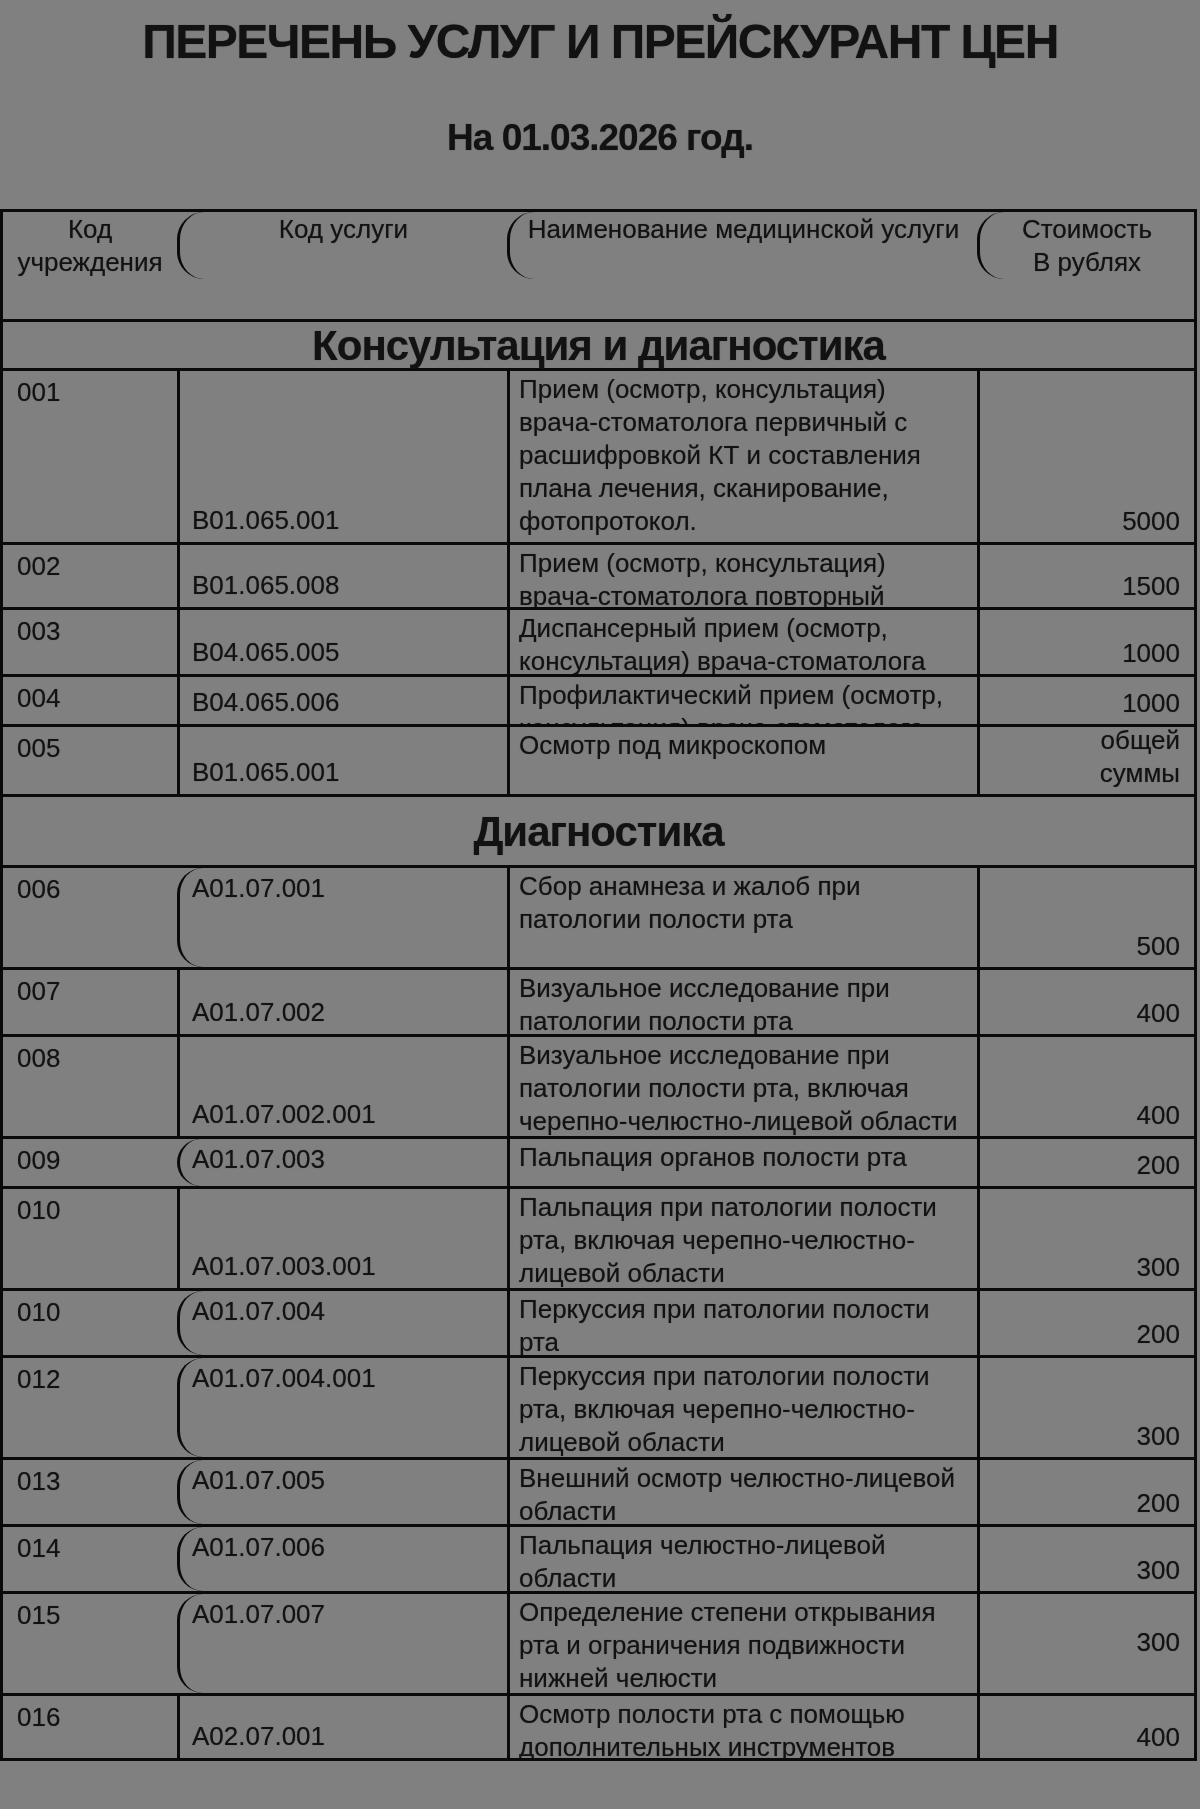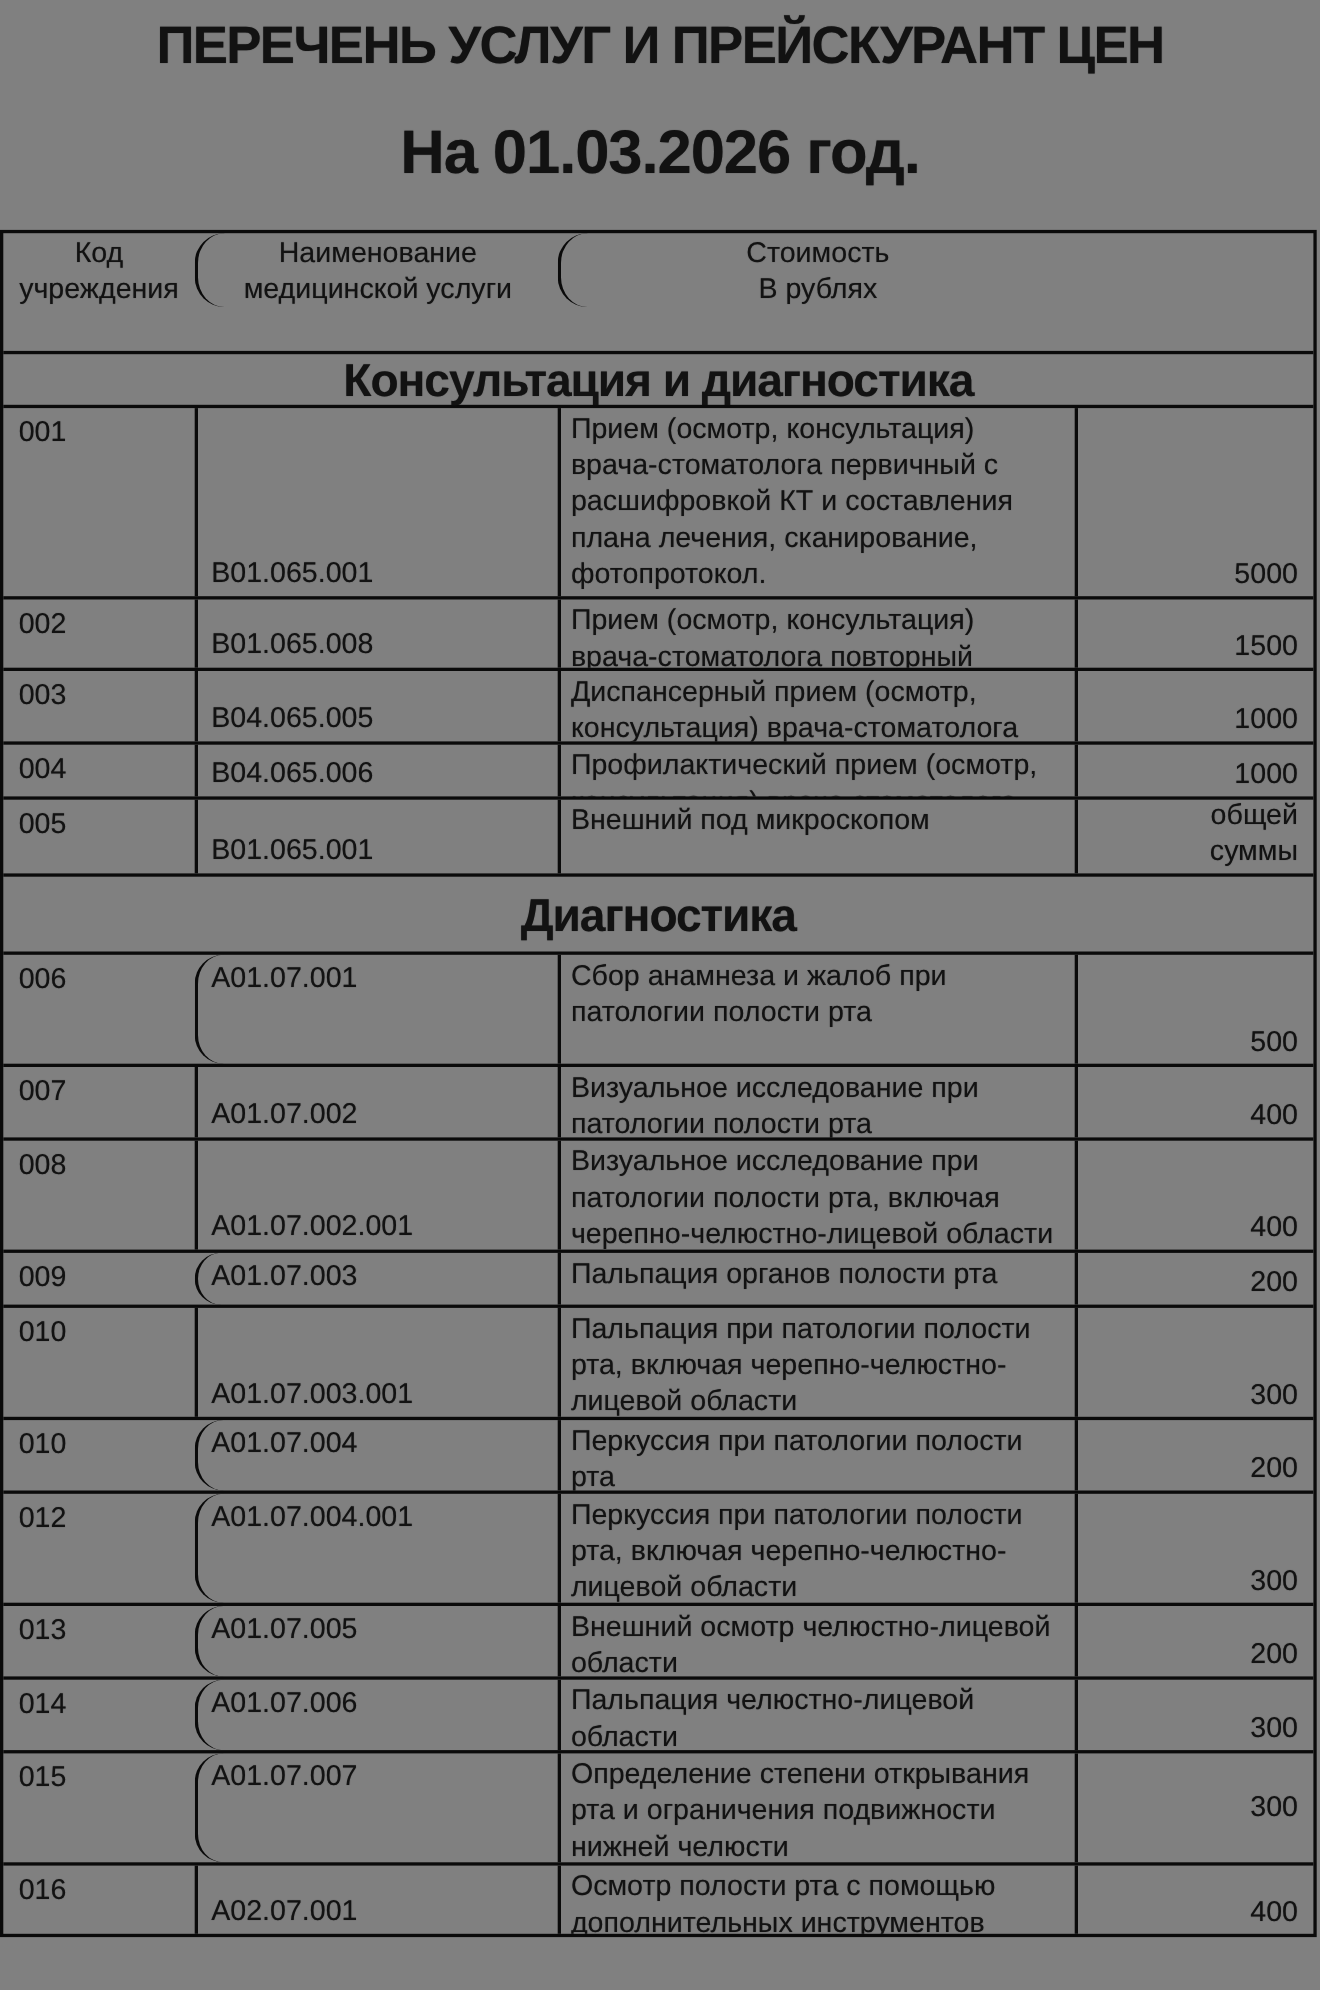--- a/index.html
+++ b/index.html
@@ -27,21 +27,21 @@
   }
   .doc-title {
     margin: 0;
     font-size: 48px;
     line-height: 52px;
     font-weight: bold;
     letter-spacing: -1.5px;
   }
   .doc-subtitle {
     margin: 46px 0 0 0;
-    font-size: 56px;
+    font-size: 37px;
     line-height: 48px;
     font-weight: bold;
     letter-spacing: -1px;
   }
   .price-table {
     margin-top: 47px;
     width: 1197px;
     box-sizing: border-box;
     border: 3px solid var(--line);
     font-size: 26px;
@@ -113,20 +113,21 @@
   <header class="titles">
     <h1 class="doc-title">ПЕРЕЧЕНЬ УСЛУГ И ПРЕЙСКУРАНТ ЦЕН</h1>
     <h2 class="doc-subtitle">На 01.03.2026 год.</h2>
   </header>
 
   <div class="price-table">
 
     <div class="row header-row h67">
       <div class="cell c1">Код
 учреждения</div>
+      <div class="cell c2">Код услуги</div>
       <div class="cell c3">Наименование медицинской услуги</div>
       <div class="cell c4">Стоимость
 В рублях</div>
     </div>
 
     <div class="section-row h57">Консультация и диагностика</div>
 
     <div class="row h174 code-bottom">
       <div class="cell c1">001</div>
       <div class="cell c2">В01.065.001</div>
@@ -158,21 +159,21 @@
       <div class="cell c1">004</div>
       <div class="cell c2">В04.065.006</div>
       <div class="cell c3">Профилактический прием (осмотр,
 консультация) врача стоматолога</div>
       <div class="cell c4">1000</div>
     </div>
 
     <div class="row h70 code-bottom">
       <div class="cell c1">005</div>
       <div class="cell c2">В01.065.001</div>
-      <div class="cell c3">Внешний под микроскопом</div>
+      <div class="cell c3">Осмотр под микроскопом</div>
       <div class="cell c4">+ 15% от общей
 суммы</div>
     </div>
 
     <div class="section-row h59">Диагностика</div>
 
     <div class="row h102 code-top">
       <div class="cell c1">006</div>
       <div class="cell c2">А01.07.001</div>
       <div class="cell c3">Сбор анамнеза и жалоб при

